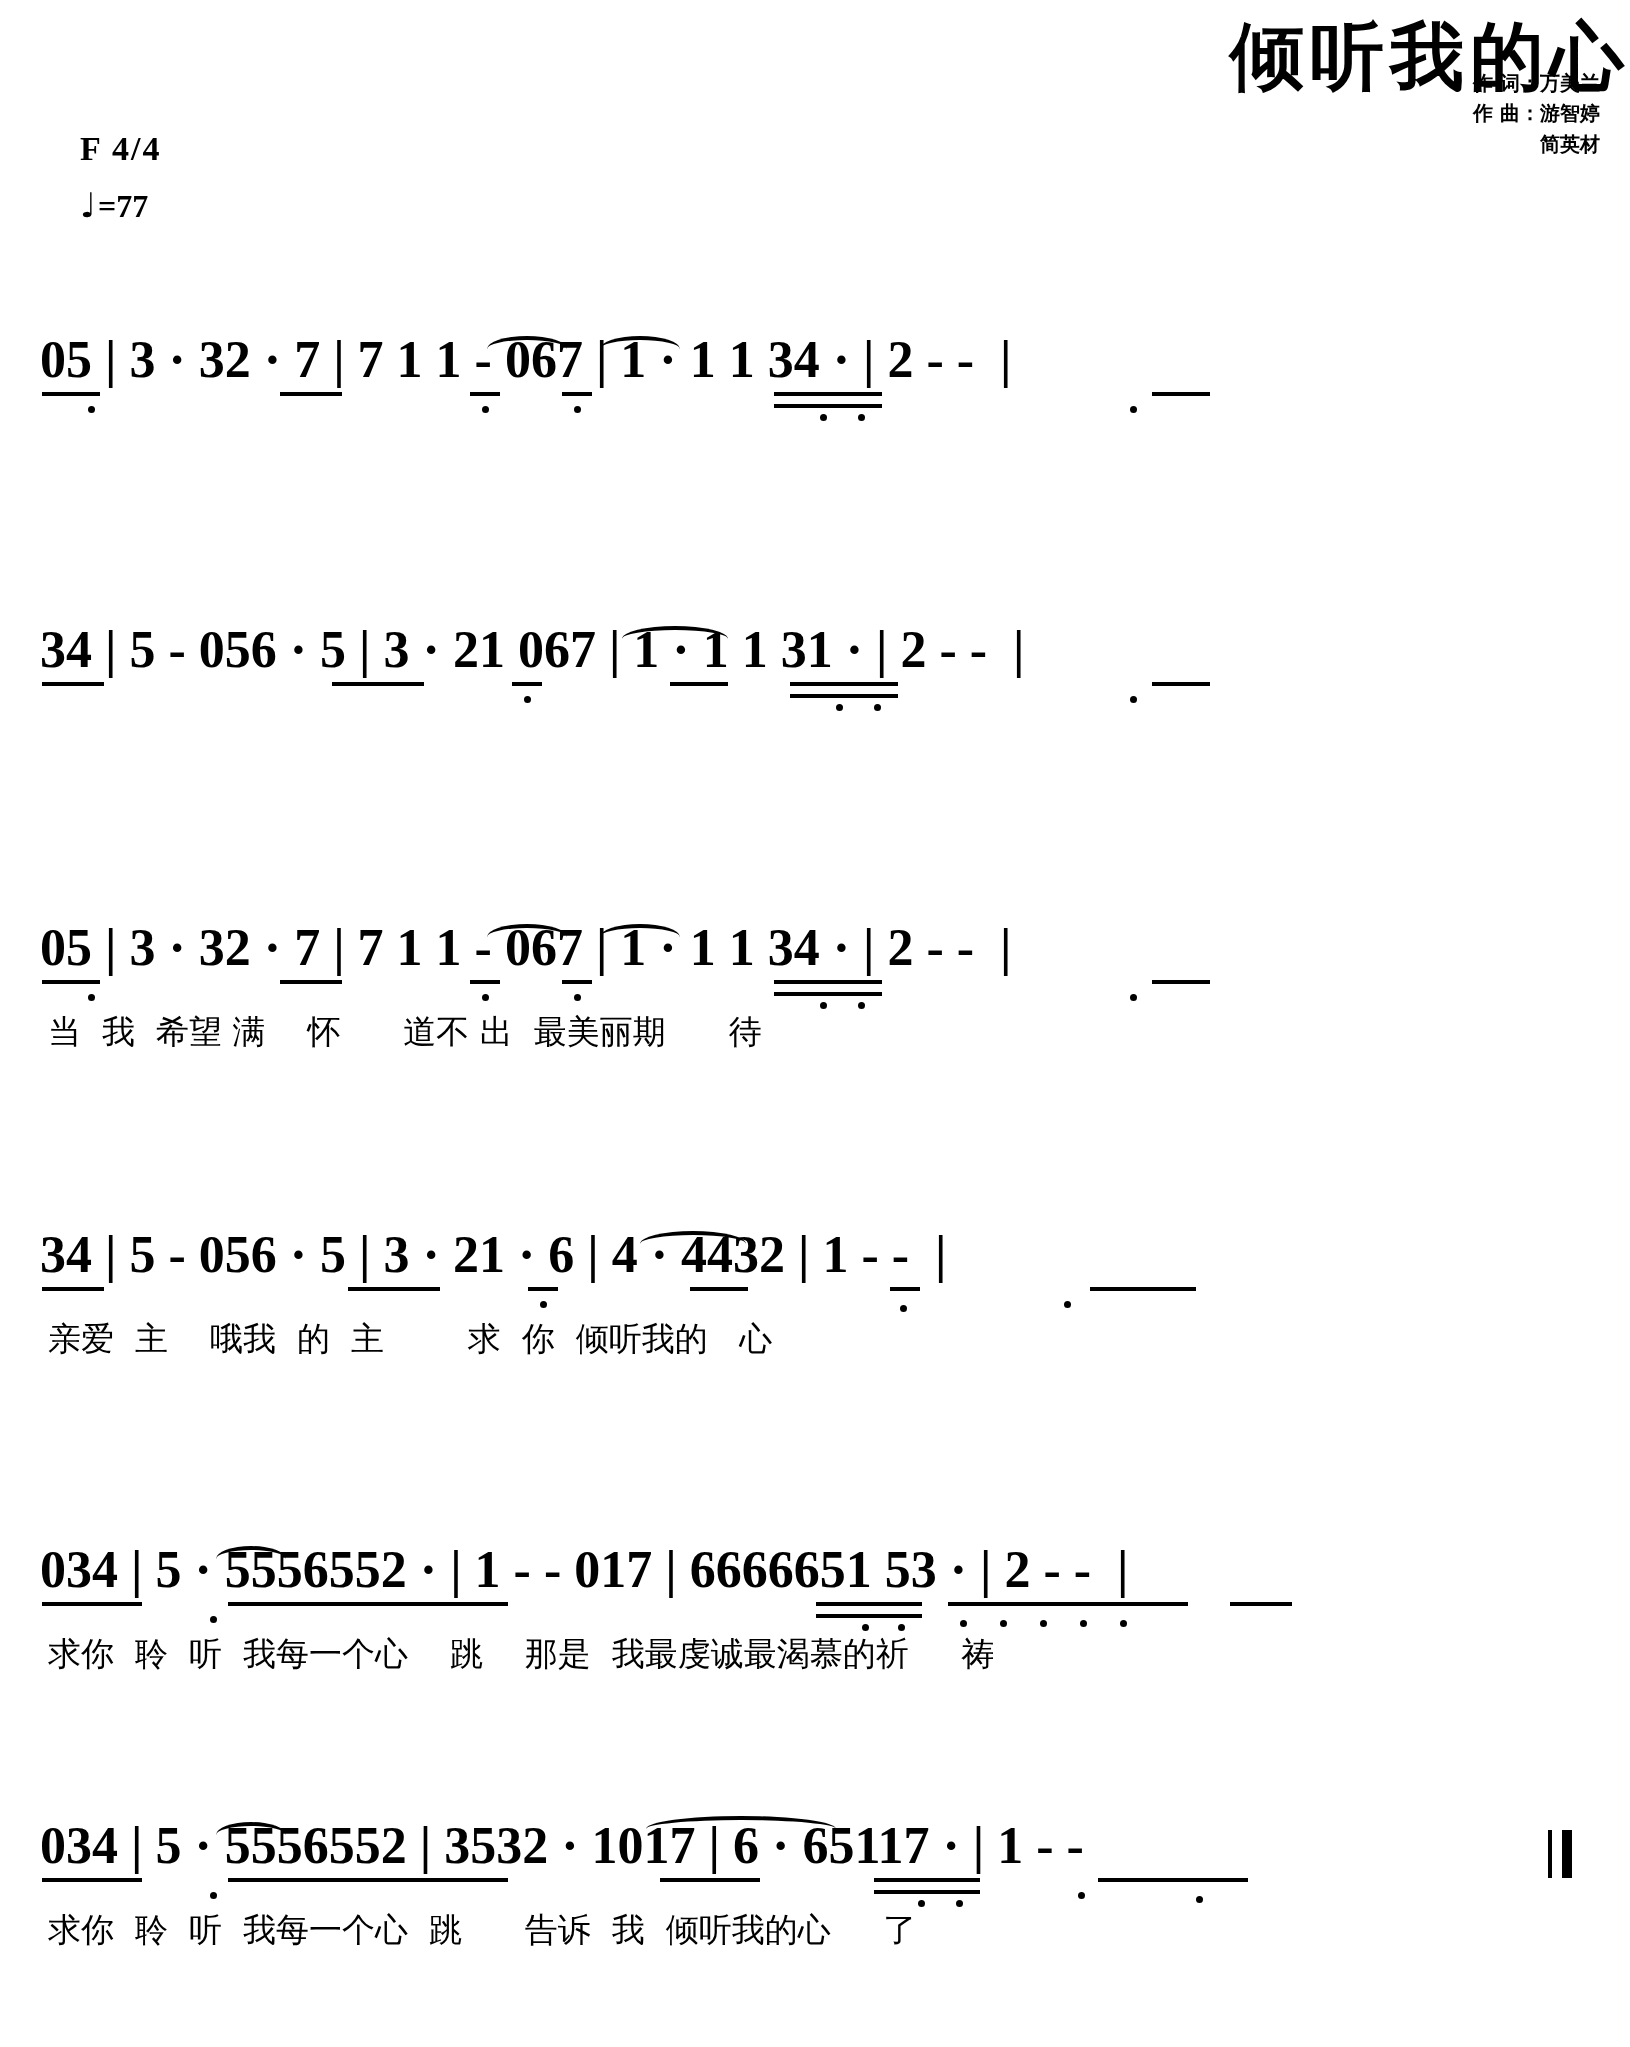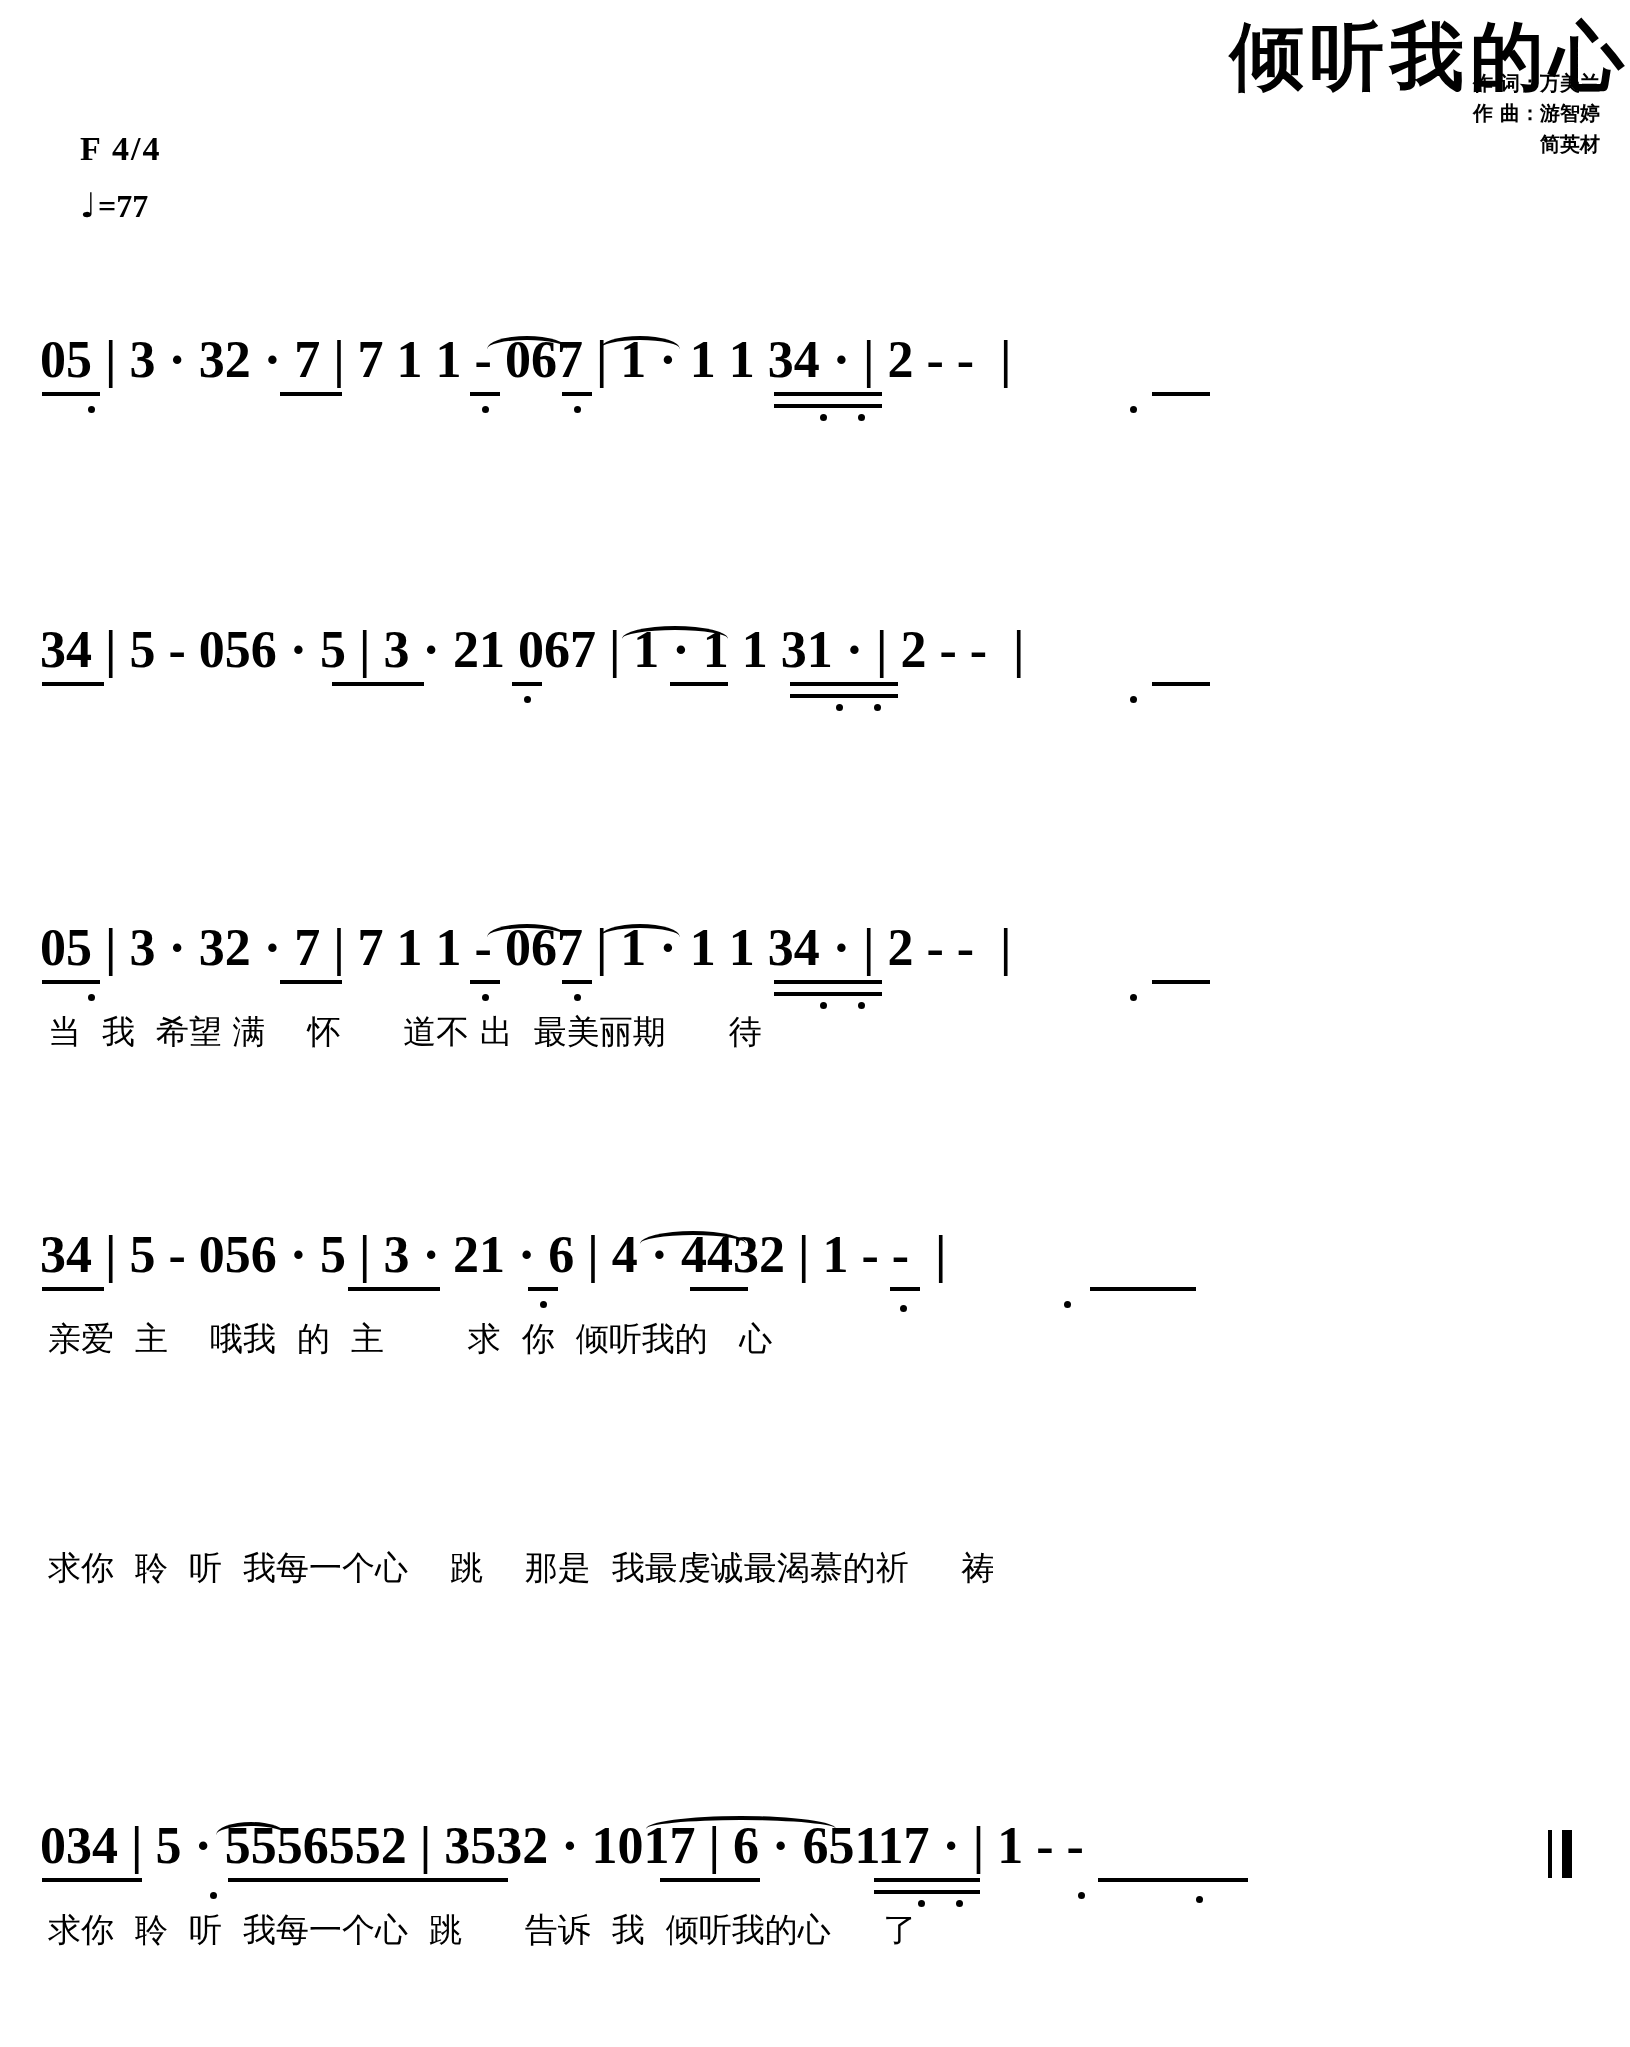--- a/index.html
+++ b/index.html
@@ -157,20 +157,38 @@
       <div class="dot" style="left:900px;top:80px;"></div>
       <div class="beam" style="left:1090px;top:62px;width:106px;"></div>
       <div class="dot" style="left:1064px;top:76px;"></div>
     </div>
     <div class="lyrics">
       <div class="row">亲爱  主    哦我  的  主        求  你  倾听我的   心</div>
     </div>
   </div>
 
   <div class="system" style="top:1540px;">
+    <div class="notes">
+      <div class="row">034 | 5 · 5556552 · | 1 - - 017 | 6666651 53 · | 2 - -  |</div>
+      <div class="beam" style="left:42px;top:62px;width:100px;"></div>
+      <div class="tie" style="left:216px;top:6px;width:70px;"></div>
+      <div class="beam" style="left:228px;top:62px;width:280px;"></div>
+      <div class="dot" style="left:210px;top:76px;"></div>
+      <div class="beam" style="left:816px;top:62px;width:106px;"></div>
+      <div class="beam" style="left:816px;top:74px;width:106px;"></div>
+      <div class="dot" style="left:862px;top:84px;"></div>
+      <div class="dot" style="left:898px;top:84px;"></div>
+      <div class="beam" style="left:948px;top:62px;width:240px;"></div>
+      <div class="beam" style="left:1230px;top:62px;width:62px;"></div>
+      <div class="dot" style="left:960px;top:80px;"></div>
+      <div class="dot" style="left:1000px;top:80px;"></div>
+      <div class="dot" style="left:1040px;top:80px;"></div>
+      <div class="dot" style="left:1080px;top:80px;"></div>
+      <div class="dot" style="left:1120px;top:80px;"></div>
+    </div>
     <div class="lyrics">
       <div class="row">求你  聆  听  我每一个心    跳    那是  我最虔诚最渴慕的祈     祷</div>
     </div>
   </div>
 
   <div class="system" style="top:1816px;">
     <div class="notes">
       <div class="row">034 | 5 · 5556552 | 3532 · 1017 | 6 · 65117 · | 1 - -</div>
       <div class="beam" style="left:42px;top:62px;width:100px;"></div>
       <div class="tie" style="left:216px;top:6px;width:70px;"></div>

